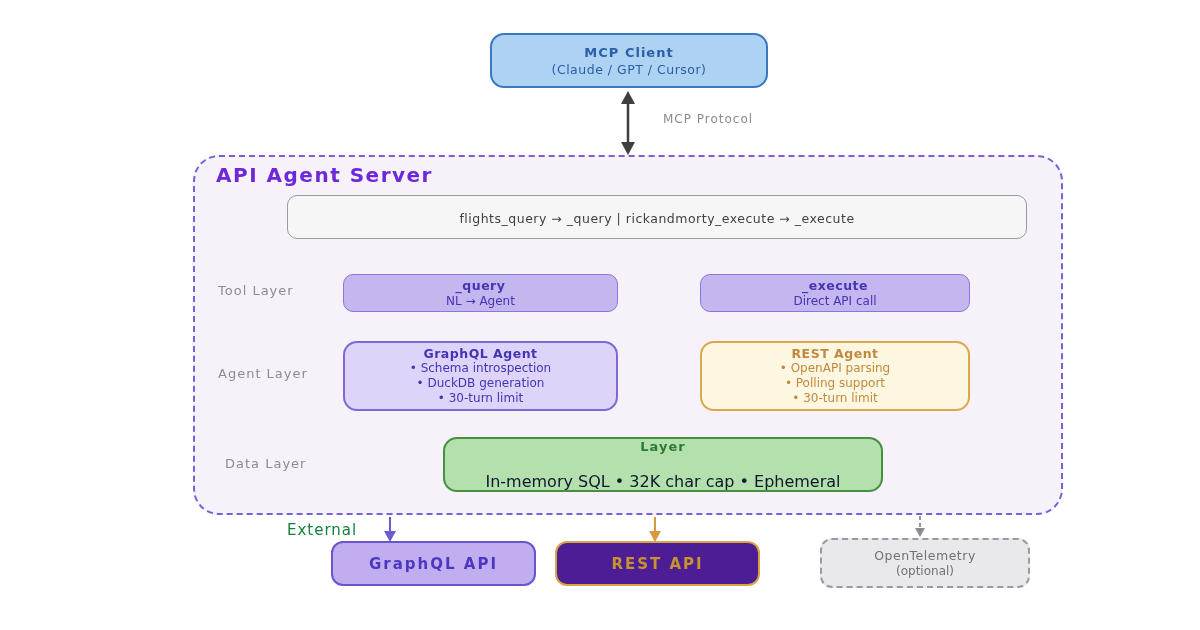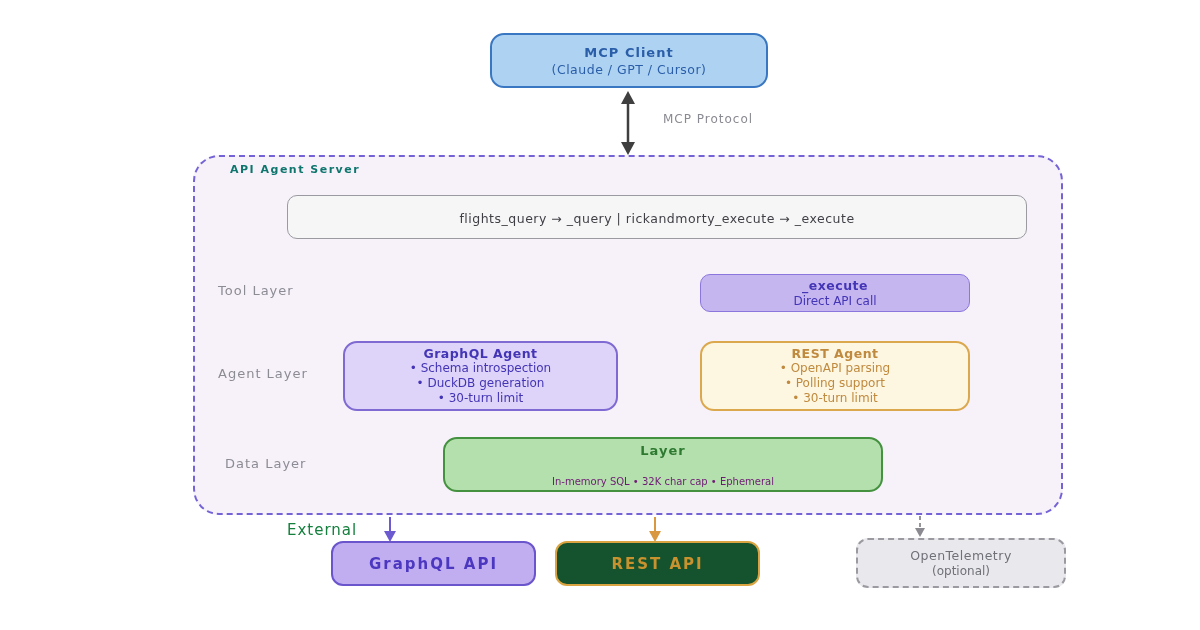--- a/index.html
+++ b/index.html
@@ -11,21 +11,21 @@
     box-sizing:border-box;}
   
   .mcp-client{left:490px;top:33px;width:278px;height:55px;background:#aed3f2;
     border:2.5px solid #3a77c2;border-radius:14px;color:#2b5ea8;}
   .mcp-client .t1{font-size:13px;font-weight:bold;letter-spacing:1px;}
   .mcp-client .t2{font-size:12.5px;letter-spacing:0.5px;margin-top:2px;}
   .protocol-label{position:absolute;left:663px;top:112px;font-size:12px;color:#8a8a92;letter-spacing:1px;}
   
   .server{position:absolute;left:193px;top:155px;width:870px;height:360px;
     background:#f7f1fa;border:2.5px dashed #7463d6;border-radius:26px;box-sizing:border-box;}
-  .server-title{position:absolute;left:230px;top:163px;font-size:11px;color:#0f766e;
+  .server-title{position:absolute;left:216px;top:163px;font-size:20px;color:#6d28d9;
     letter-spacing:1.5px;font-weight:bold;}
   .middleware{left:287px;top:195px;width:740px;height:44px;background:#f6f6f7;
     border:1.5px solid #9a9aa0;border-radius:10px;color:#3f3f45;}
   .middleware .t1{font-size:12.5px;font-weight:bold;letter-spacing:0.5px;}
   .middleware .t2{font-size:12.5px;margin-top:2px;letter-spacing:0.5px;}
   .layer-label{position:absolute;font-size:13px;color:#8c8c94;letter-spacing:1px;}
   .lbl-tool{left:218px;top:283px;}
   .lbl-agent{left:218px;top:366px;}
   .lbl-data{left:225px;top:456px;text-align:right;}
   
@@ -37,28 +37,28 @@
   
   .agentbox{border-radius:14px;height:70px;}
   .agent-graphql{left:343px;top:341px;width:275px;background:#ded3f8;border:2.5px solid #7e6ad2;color:#4335b5;}
   .agent-rest{left:700px;top:341px;width:270px;background:#fdf6e1;border:2px solid #dca84e;color:#c08a3e;}
   .agentbox .t1{font-size:12.5px;font-weight:bold;letter-spacing:0.5px;}
   .agentbox .b{font-size:12px;line-height:1.25;}
   
   .duckdb{left:443px;top:437px;width:440px;height:55px;background:#b4e0ad;
     border:2.5px solid #44913f;border-radius:14px;color:#2e7a31;}
   .duckdb .t1{font-size:13px;font-weight:bold;letter-spacing:1px;}
-  .duckdb .t2{font-size:10px;margin-top:18px;color:#701a75;}
+  .duckdb .t2{font-size:16px;margin-top:18px;color:#0f172a;}
   
   .external-label{position:absolute;left:287px;top:521px;font-size:15px;color:#15803d;letter-spacing:1px;}
   .ext-graphql{left:288px;top:541px;width:205px;height:45px;background:#c0aef0;
     border:2.5px solid #6a55cc;border-radius:12px;color:#4c38c0;font-size:15px;font-weight:bold;letter-spacing:2px;margin-left:43px;}
-  .ext-rest{left:555px;top:541px;width:205px;height:45px;background:#14532d;
+  .ext-rest{left:555px;top:541px;width:205px;height:45px;background:#4c1d95;
     border:2.5px solid #d9a441;border-radius:12px;color:#c8922f;font-size:15px;font-weight:bold;letter-spacing:2px;}
-  .ext-otel{left:856px;top:538px;width:210px;height:50px;background:#e9e9ed;
+  .ext-otel{left:820px;top:538px;width:210px;height:50px;background:#e9e9ed;
     border:2px dashed #9a9aa0;border-radius:12px;color:#707078;}
   .ext-otel .t1{font-size:12.5px;letter-spacing:0.5px;}
   .ext-otel .t2{font-size:12px;margin-top:1px;}
   svg.arrows{position:absolute;left:0;top:0;width:1200px;height:630px;pointer-events:none;}
 </style>
 </head>
 <body>
 
 <div class="canvas">
 
@@ -113,20 +113,24 @@
   <div class="server-title">API Agent Server</div>
 
   <div class="box middleware">
     <div class="t2">flights_query → _query  |  rickandmorty_execute → _execute</div>
   </div>
 
   <div class="layer-label lbl-tool">Tool Layer</div>
   <div class="layer-label lbl-agent">Agent Layer</div>
   <div class="layer-label lbl-data">Data Layer</div>
 
+  <div class="box toolbox tool-query">
+    <div class="t1">_query</div>
+    <div class="t2">NL → Agent</div>
+  </div>
   <div class="box toolbox tool-execute">
     <div class="t1">_execute</div>
     <div class="t2">Direct API call</div>
   </div>
 
   <div class="box agentbox agent-graphql">
     <div class="t1">GraphQL Agent</div>
     <div class="b">• Schema introspection</div>
     <div class="b">• DuckDB generation</div>
     <div class="b">• 30-turn limit</div>

